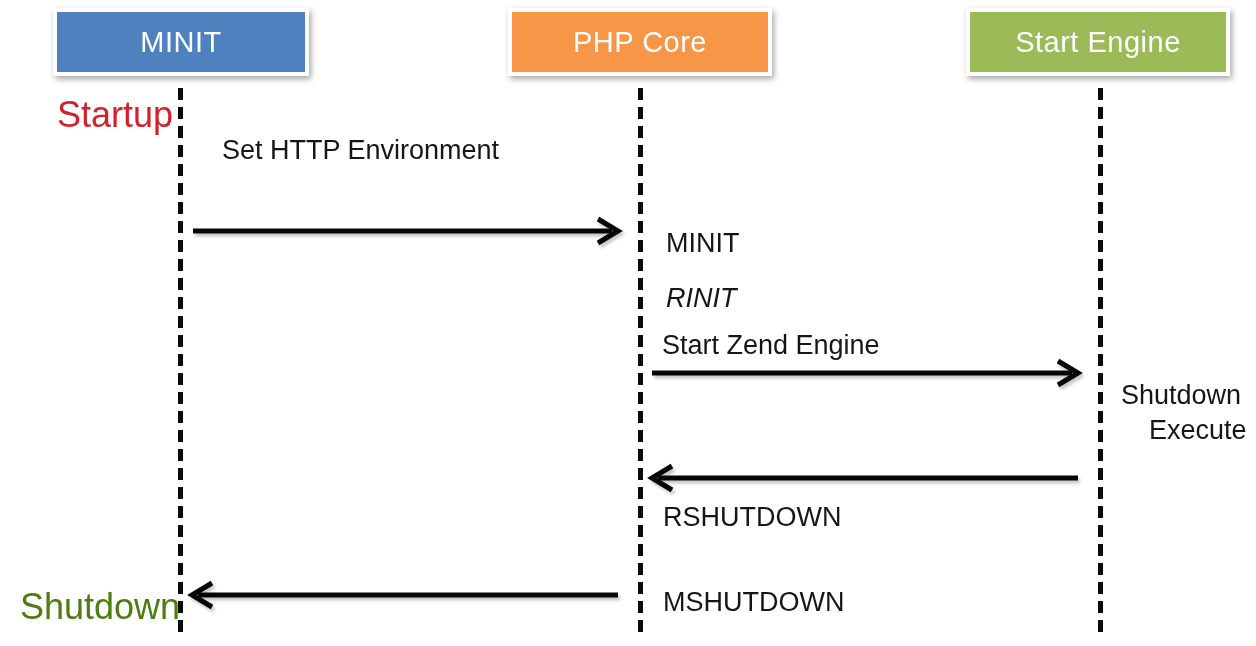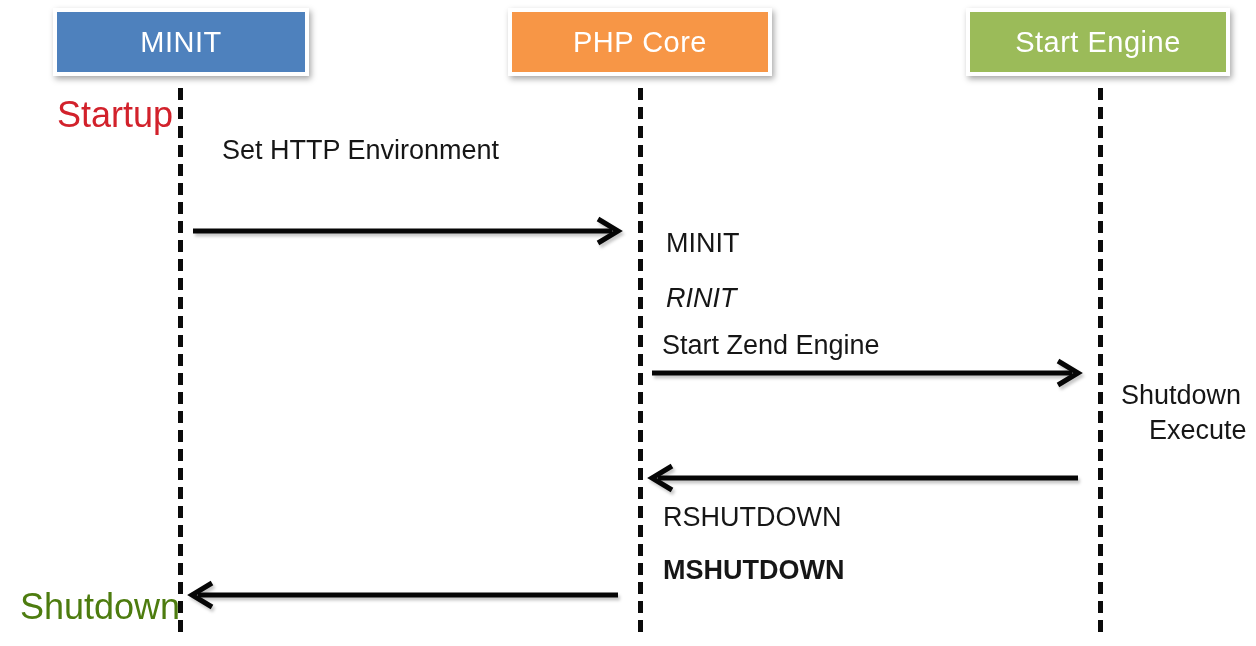--- a/index.html
+++ b/index.html
@@ -58,21 +58,21 @@
   <div class="phase" style="left: 57px; top: 101px; color: rgb(210, 33, 43);">Startup</div>
   <div class="phase" style="left: 20px; top: 593px; color: #4d7c0f;">Shutdown</div>
 
   <div class="msg" style="left:196px;top:136px;margin-left:26px;">Set HTTP Environment</div>
   <div class="msg" style="left:666px;top:229px;">MINIT</div>
   <div class="msg" style="left:666px;top:284px;font-style:italic;">RINIT</div>
   <div class="msg" style="left:662px;top:331px;">Start Zend Engine</div>
   <div class="msg" style="left:1121px;top:381px;">Shutdown</div>
   <div class="msg" style="left:1121px;top:416px;margin-left:28px;">Execute</div>
   <div class="msg" style="left:663px;top:503px;">RSHUTDOWN</div>
-  <div class="msg" style="left:663px;top:556px;font-weight:bold;">MSHUTDOWN</div>
+  <div class="msg" style="left:663px;top:588px;">MSHUTDOWN</div>
 
   <svg class="arrow-layer" viewBox="0 0 1256 646">
     <g class="arrow-shadow">
 
       <g>
         <line x1="193" y1="231" x2="612" y2="231"></line>
         <polyline points="598,219 618,231 598,243"></polyline>
       </g>
 
       <g>

